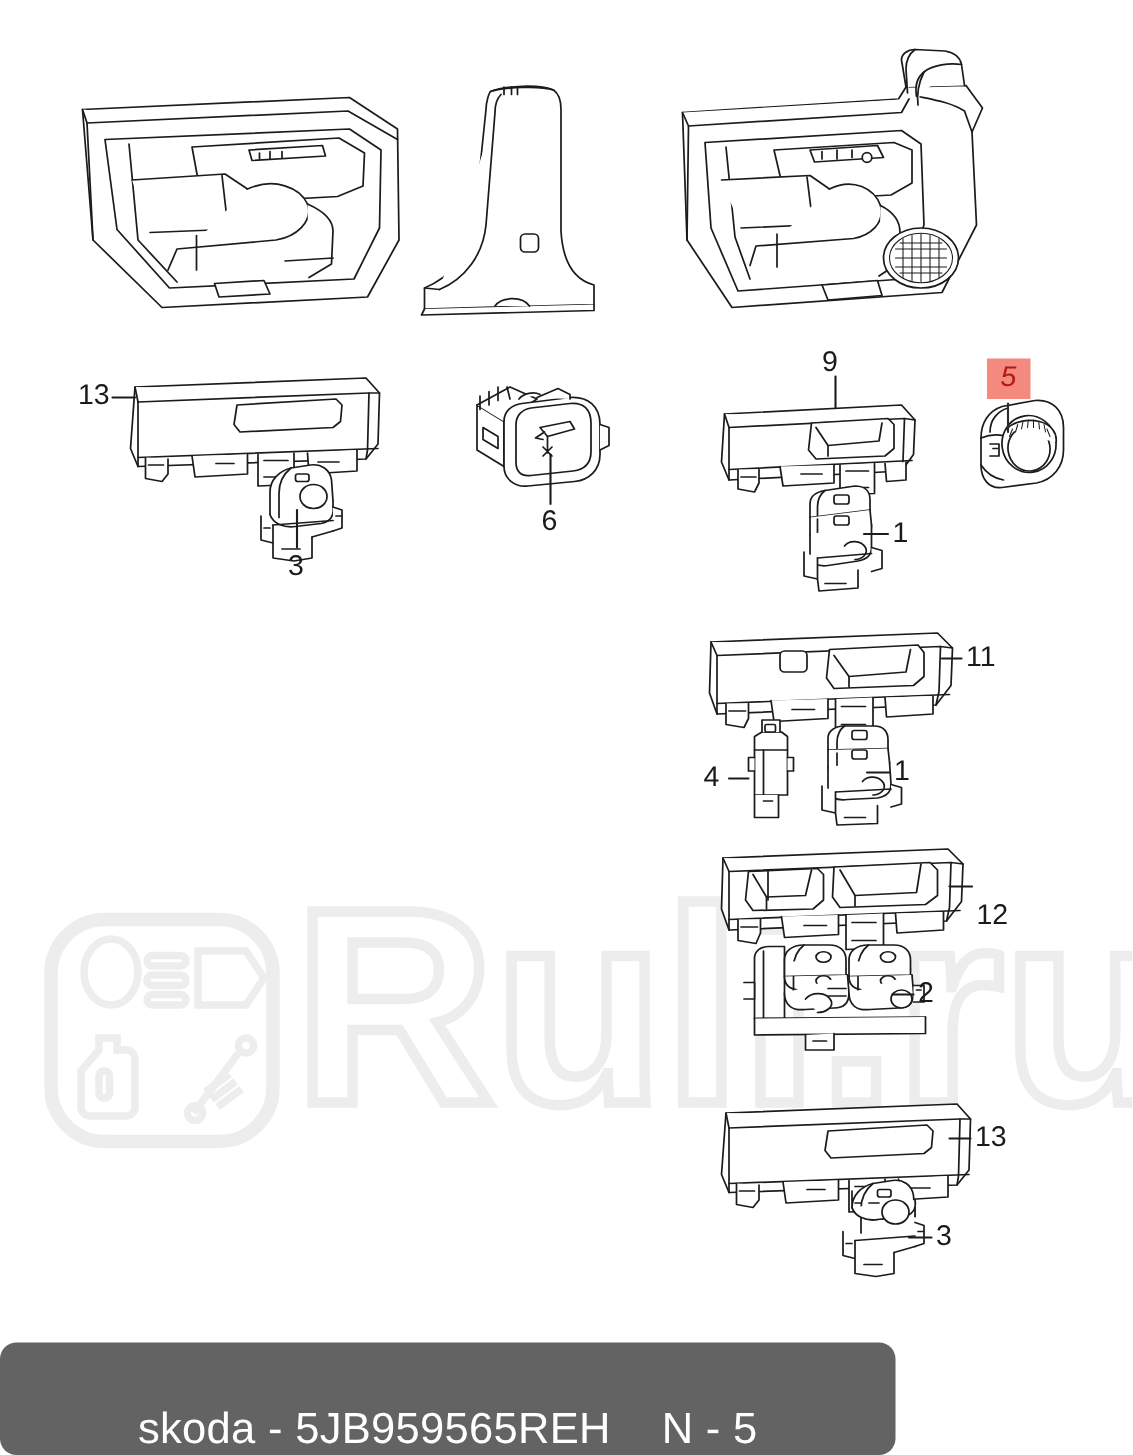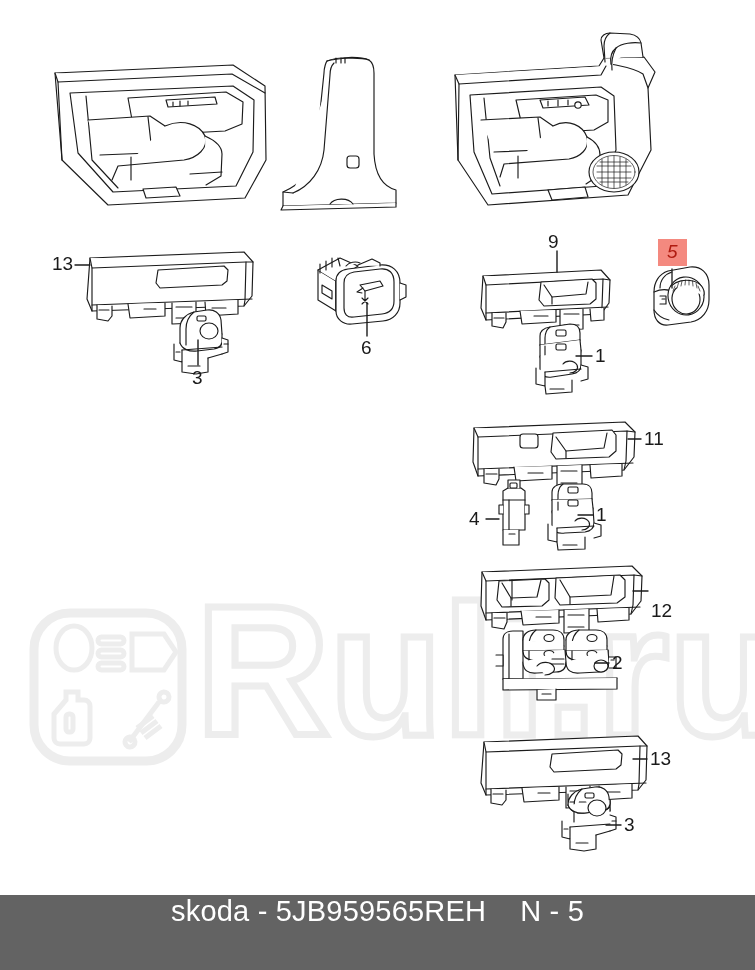--- a/index.html
+++ b/index.html
@@ -25,23 +25,23 @@
     white-space:nowrap;
   }
   .callout.hl{
     background:#f4897f;color:#b01b10;
     padding:3px 9px 5px 9px;
     font-style:italic;
   }
 
   
   #footer{
-    position:absolute;left:0;top:895px;width:755px;height:75px;
+    position:absolute;left:0;top:895px;width:597px;height:75px;
     background:#636363;z-index:6;
-    display:flex;align-items:flex-start;justify-content:center;
+    display:flex;align-items:flex-end;justify-content:center;border-radius:11px;
   }
   #footer .ftxt{
     color:#ffffff;font-size:29px;letter-spacing:.2px;
     font-family:"Liberation Sans", sans-serif;
   }
   #footer .fsep{display:inline-block;width:34px;}
 </style>
 </head>
 <body>
 

